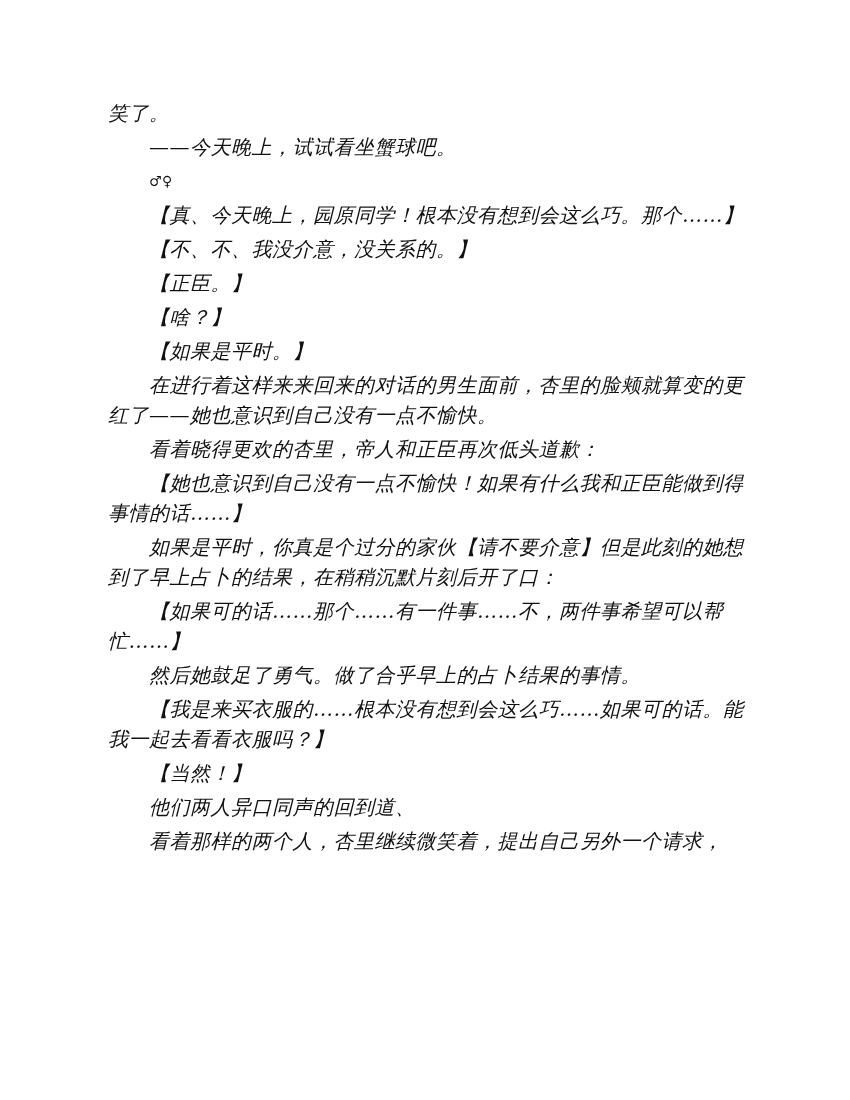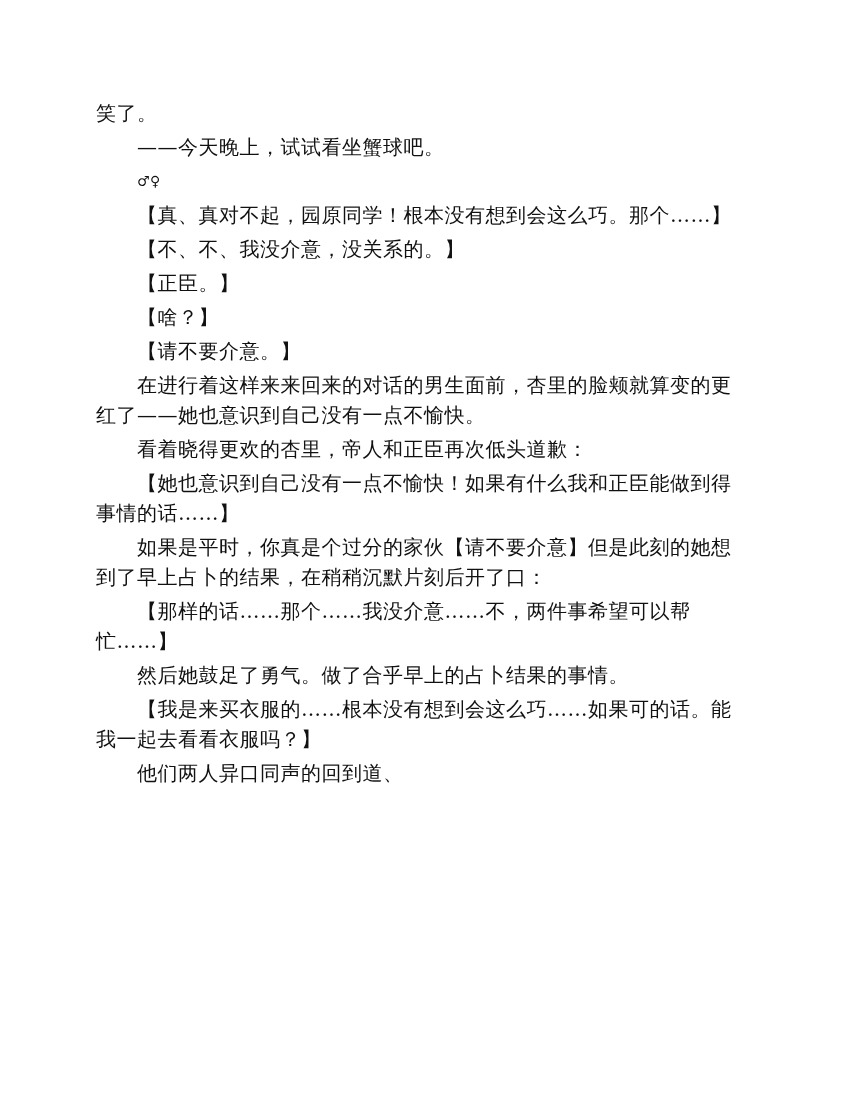--- a/index.html
+++ b/index.html
@@ -10,23 +10,24 @@
   body {
     width: 850px;
     height: 1100px;
     position: relative;
     overflow: hidden;
     font-family: "DejaVu Serif", "Liberation Serif", serif;
     color: #111111;
   }
   .page {
     position: absolute;
-    left: 96px;
+    left: 108px;
     top: 98px;
     width: 650px;
+    font-style: italic;
   }
   .para {
     font-size: 20px;
     line-height: 30px;
     margin: 0 0 4px 0;
     text-indent: 41px;
     letter-spacing: 0.5px;
     white-space: normal;
     word-break: break-all;
   }
@@ -39,26 +40,28 @@
     margin-bottom: 4px;
   }
 </style>
 </head>
 <body>
 
 <div class="page">
   <p class="para noindent">笑了。</p>
   <p class="para">——今天晚上，试试看坐蟹球吧。</p>
   <p class="para symbol">♂♀</p>
-  <p class="para">【真、真对不起，园原同学！根本没有想到会这么巧。那个……】</p>
+  <p class="para">【真、今天晚上，园原同学！根本没有想到会这么巧。那个……】</p>
   <p class="para">【不、不、我没介意，没关系的。】</p>
   <p class="para">【正臣。】</p>
   <p class="para">【啥？】</p>
-  <p class="para">【请不要介意。】</p>
+  <p class="para">【如果是平时。】</p>
   <p class="para">在进行着这样来来回来的对话的男生面前，杏里的脸颊就算变的更红了——她也意识到自己没有一点不愉快。</p>
   <p class="para">看着晓得更欢的杏里，帝人和正臣再次低头道歉：</p>
   <p class="para">【她也意识到自己没有一点不愉快！如果有什么我和正臣能做到得事情的话……】</p>
   <p class="para">如果是平时，你真是个过分的家伙【请不要介意】但是此刻的她想到了早上占卜的结果，在稍稍沉默片刻后开了口：</p>
-  <p class="para">【那样的话……那个……我没介意……不，两件事希望可以帮忙……】</p>
+  <p class="para">【如果可的话……那个……有一件事……不，两件事希望可以帮忙……】</p>
   <p class="para">然后她鼓足了勇气。做了合乎早上的占卜结果的事情。</p>
   <p class="para">【我是来买衣服的……根本没有想到会这么巧……如果可的话。能我一起去看看衣服吗？】</p>
+  <p class="para">【当然！】</p>
   <p class="para">他们两人异口同声的回到道、</p>
+  <p class="para">看着那样的两个人，杏里继续微笑着，提出自己另外一个请求，</p>
 </div>
 
 </body></html>

